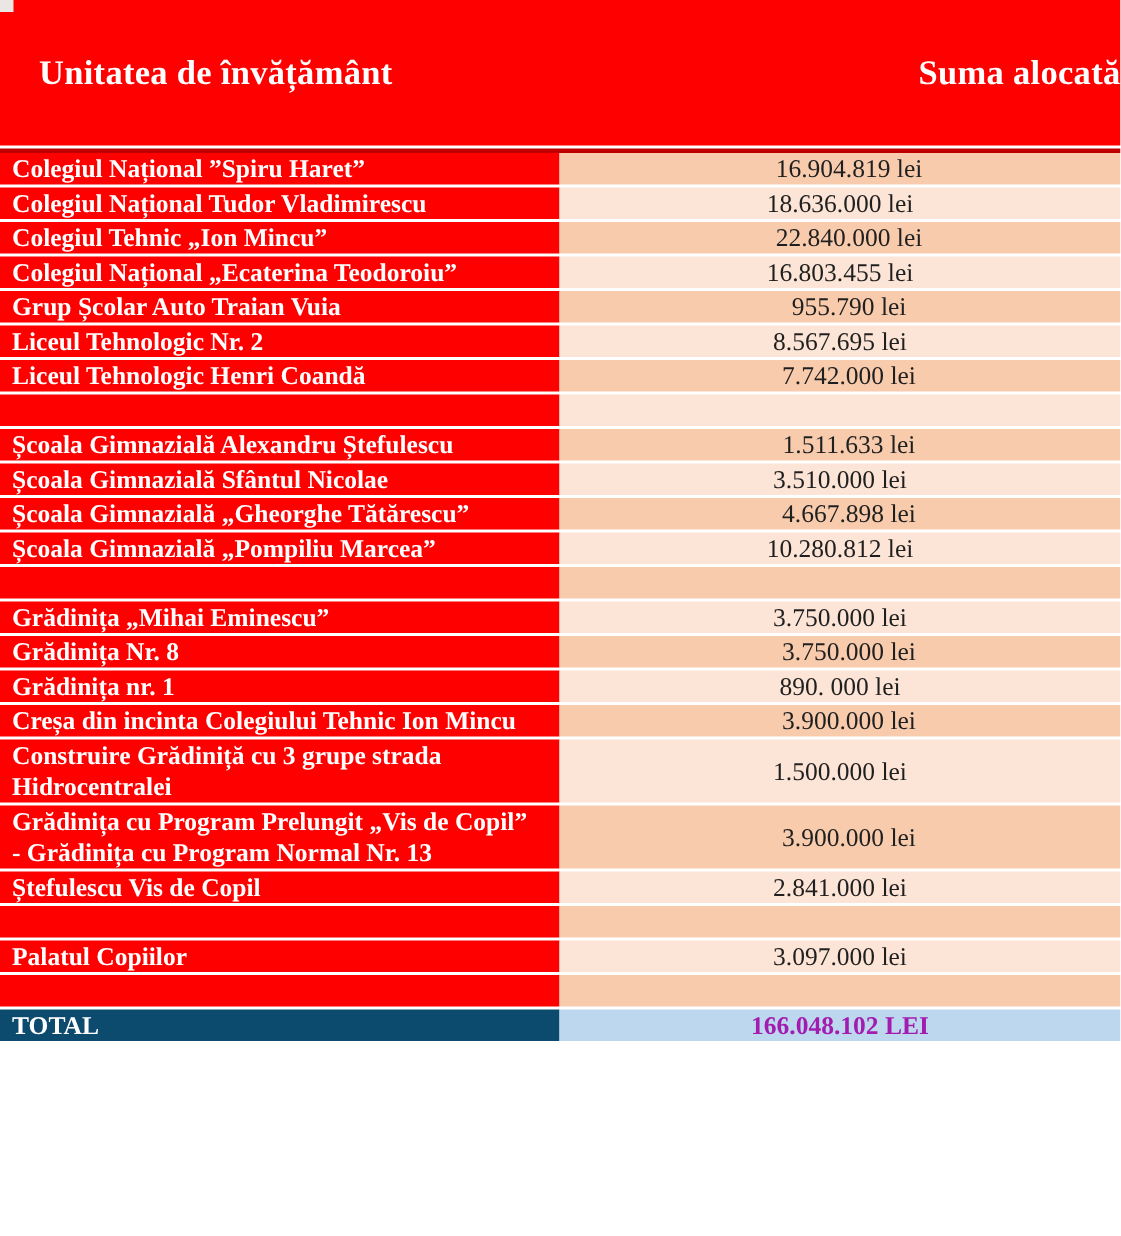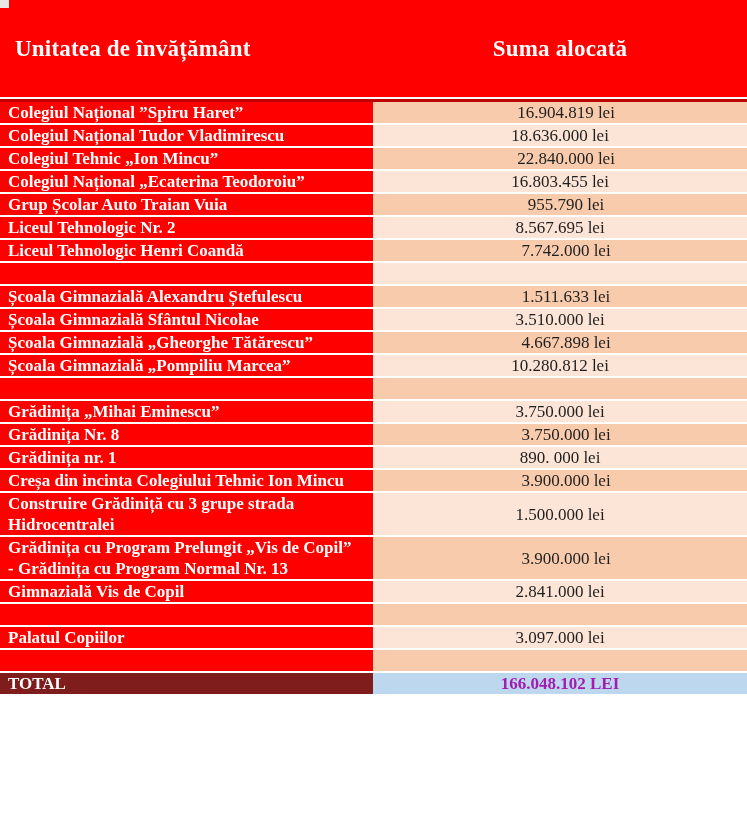--- a/index.html
+++ b/index.html
@@ -32,26 +32,26 @@
     margin-bottom: 2px;
   }
   .h-cell {
     color: #ffffff;
     font-weight: bold;
     font-size: 23px;
     letter-spacing: 0.2px;
   }
   .h-left {
     width: 373px;
-    padding-left: 15px;
+    padding-left: 26px;
     box-sizing: border-box;
   }
   .h-right {
     flex: 1;
-    text-align: center;
+    text-align: right;
   }
 
   
   .rows { border-top: 3px solid #c00000; }
   .row {
     display: flex;
     margin-bottom: 2px;
     min-height: 21px;
   }
   .cell { box-sizing: border-box; }
@@ -75,21 +75,21 @@
     align-items: center;
     justify-content: center;
     text-align: center;
   }
   .shade-dark  { background: #f8cbad; padding-left: 12px; }
   .shade-light { background: #fce4d6; }
 
   
   .total-row { margin-bottom: 0; }
   .total-row .name-cell {
-    background: #7f1d1d;
+    background: #0c4a6e;
     font-size: 17px;
   }
   .total-row .amount-cell {
     background: #bdd7ee;
     color: #a21caf;
     font-weight: bold;
     font-size: 17px;
   }
 </style>
 </head>
@@ -194,21 +194,21 @@
     <div class="cell name-cell">Construire Grădiniță cu 3 grupe strada Hidrocentralei</div>
     <div class="cell amount-cell shade-light">1.500.000 lei</div>
   </div>
 
   <div class="row">
     <div class="cell name-cell">Grădinița cu Program Prelungit „Vis de Copil” - Grădinița cu Program Normal Nr. 13</div>
     <div class="cell amount-cell shade-dark">3.900.000 lei</div>
   </div>
 
   <div class="row">
-    <div class="cell name-cell">Gimnazială Vis de Copil</div>
+    <div class="cell name-cell">Ștefulescu Vis de Copil</div>
     <div class="cell amount-cell shade-light">2.841.000 lei</div>
   </div>
 
   <div class="row">
     <div class="cell name-cell"></div>
     <div class="cell amount-cell shade-dark"></div>
   </div>
 
   <div class="row">
     <div class="cell name-cell">Palatul Copiilor</div>

